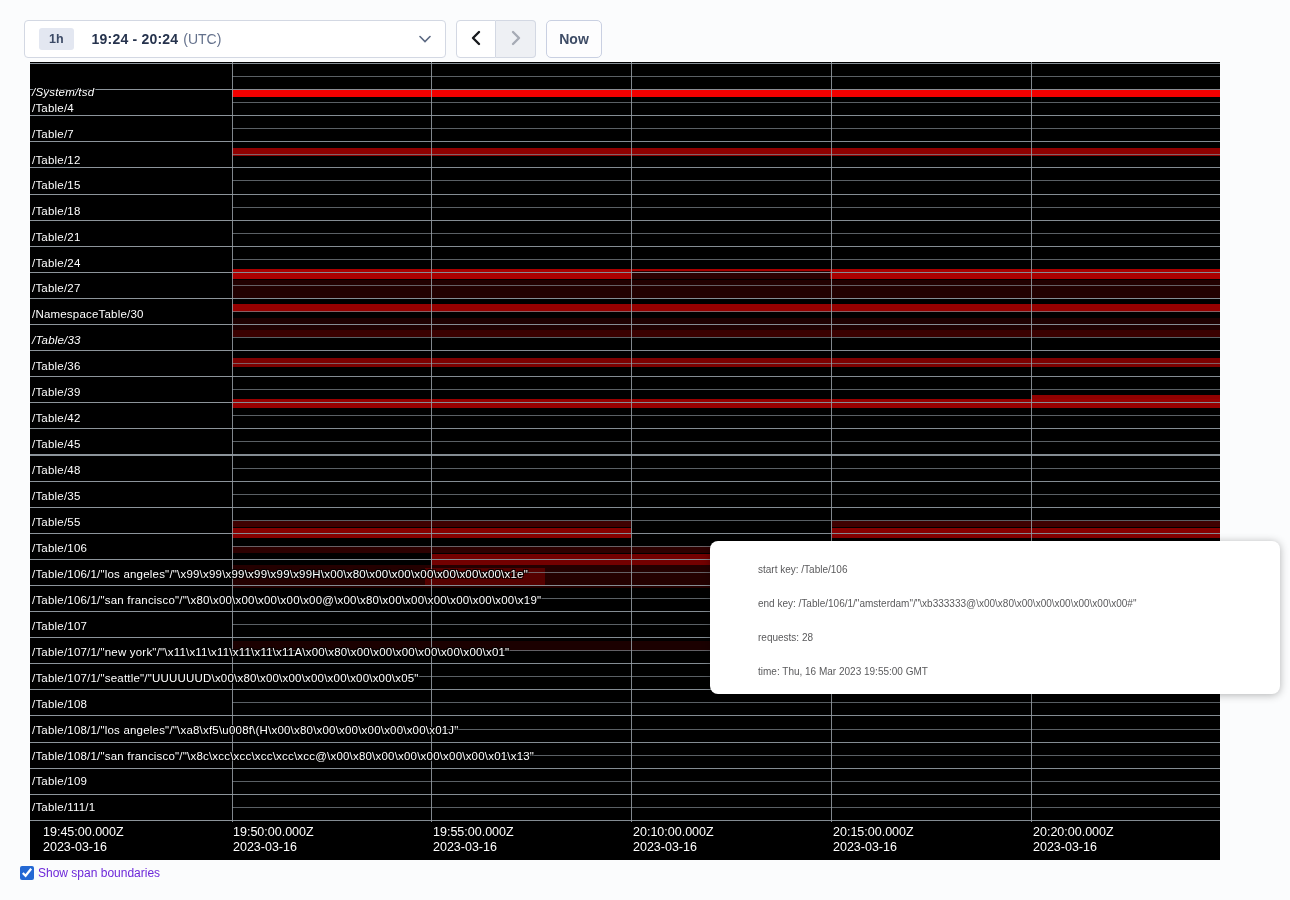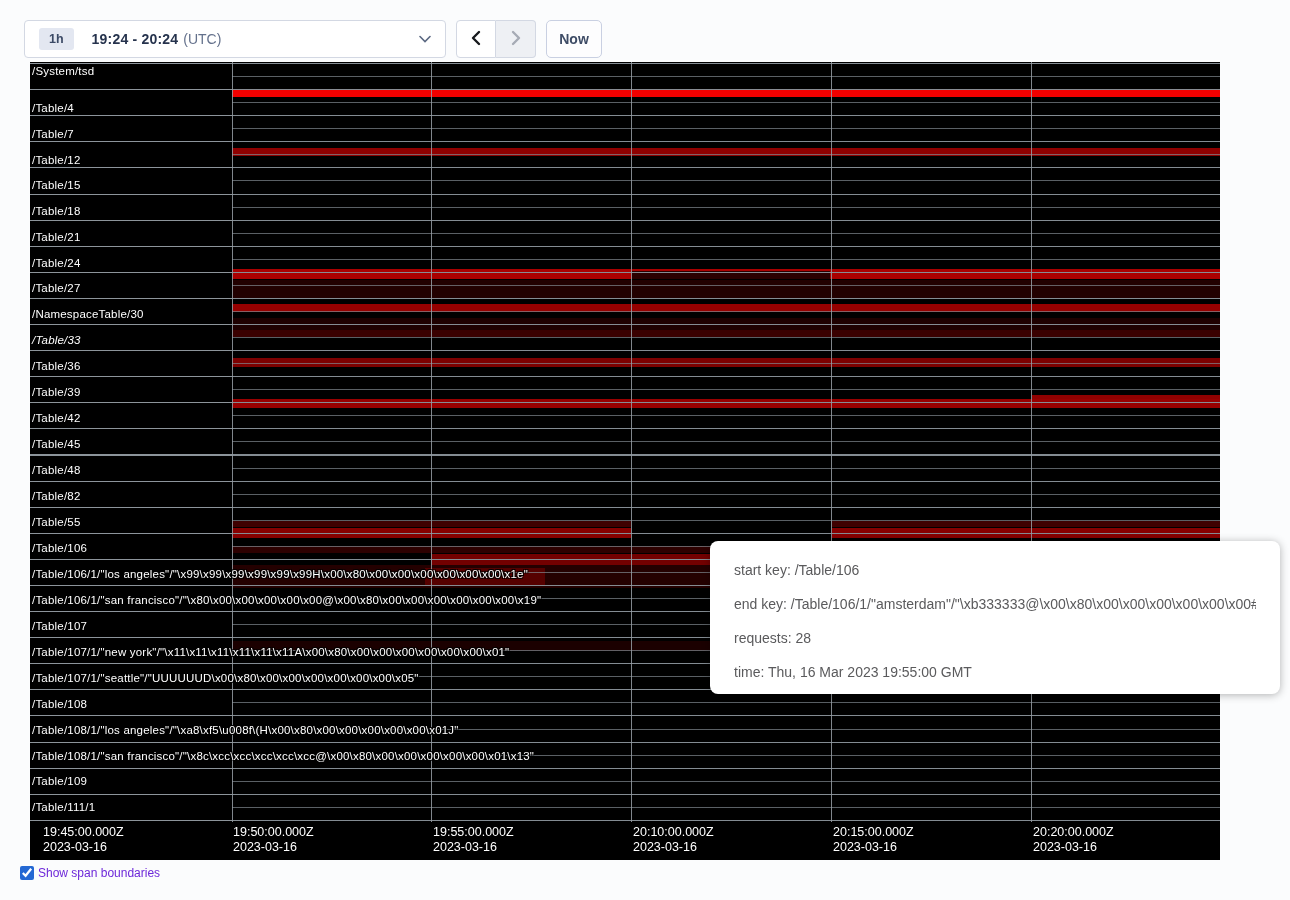--- a/index.html
+++ b/index.html
@@ -50,21 +50,21 @@
     white-space:nowrap; letter-spacing:.2px; pointer-events:none;
     text-shadow:1px 1px 0 #000, -1px -1px 0 #000, -1px 1px 0 #000, 1px -1px 0 #000;
   }
   .xtick { position:absolute; top:763px; z-index:5; color:#fff; font-size:12.5px; line-height:15px; white-space:nowrap; pointer-events:none; }
   
   .kv-tooltip {
     position:absolute; left:710px; top:541px; width:570px; height:153px; z-index:10;
     background:#fff; border-radius:8px; box-shadow:0 1px 8px rgba(0,0,0,.3);
     padding:12px 24px 0 24px;
   }
-  .kv-tooltip .tline { font-size:14px; color:#5a5a5c; height:34px; line-height:34px; white-space:nowrap; overflow:hidden; }
+  .kv-tooltip .tline { font-size:10px; color:#5a5a5c; height:34px; line-height:34px; white-space:nowrap; overflow:hidden;margin-left:24px; }
   
   .footer { position:absolute; left:20px; top:866px; display:flex; align-items:center; }
   .footer input { width:14px; height:14px; margin:0 4px 0 0; accent-color:#2468d3; cursor:pointer; }
   .footer label { font-size:12px; color:#6d28d9; cursor:pointer; }
 </style>
 </head>
 <body>
 
 <div class="stage">
 
@@ -120,37 +120,37 @@
       <div class="band" style="top: 337px; left: 202px; width: 988px; height: 9px; background: rgb(153, 0, 0);"></div>
       <div class="band" style="top: 459px; left: 202px; width: 399px; height: 6px; background: rgb(63, 0, 0);"></div>
       <div class="band" style="top: 459px; left: 802px; width: 388px; height: 6px; background: rgb(63, 0, 0);"></div>
       <div class="band" style="top: 466px; left: 202px; width: 399px; height: 10px; background: rgb(134, 0, 0);"></div>
       <div class="band" style="top: 466px; left: 802px; width: 388px; height: 10px; background: rgb(134, 0, 0);"></div>
       <div class="band" style="top: 484px; left: 202px; width: 988px; height: 7px; background: rgb(45, 0, 0);"></div>
       <div class="band" style="top: 492px; left: 401px; width: 400px; height: 11px; background: rgb(115, 0, 0);"></div>
       <div class="band" style="top: 503px; left: 202px; width: 988px; height: 23px; background: rgb(36, 0, 0);"></div>
       <div class="band" style="top: 506px; left: 395px; width: 120px; height: 17px; background: rgb(86, 0, 0);"></div>
       <div class="band" style="top: 579px; left: 202px; width: 799px; height: 10px; background: rgb(27, 0, 0);"></div>
-      <div class="rowlabel" style="top: 2px;">/System/tsd</div>
+      <div class="rowlabel" style="top: 23px; font-style: italic;">/System/tsd</div>
       <div class="rowlabel" style="top: 39px;">/Table/4</div>
       <div class="rowlabel" style="top: 65px;">/Table/7</div>
       <div class="rowlabel" style="top: 91px;">/Table/12</div>
       <div class="rowlabel" style="top: 116px;">/Table/15</div>
       <div class="rowlabel" style="top: 142px;">/Table/18</div>
       <div class="rowlabel" style="top: 168px;">/Table/21</div>
       <div class="rowlabel" style="top: 194px;">/Table/24</div>
       <div class="rowlabel" style="top: 219px;">/Table/27</div>
       <div class="rowlabel" style="top: 245px;">/NamespaceTable/30</div>
       <div class="rowlabel" style="top: 271px; font-style: italic;">/Table/33</div>
       <div class="rowlabel" style="top: 297px;">/Table/36</div>
       <div class="rowlabel" style="top: 323px;">/Table/39</div>
       <div class="rowlabel" style="top: 349px;">/Table/42</div>
       <div class="rowlabel" style="top: 375px;">/Table/45</div>
       <div class="rowlabel" style="top: 401px;">/Table/48</div>
-      <div class="rowlabel" style="top: 427px;">/Table/82</div>
+      <div class="rowlabel" style="top: 427px;">/Table/35</div>
       <div class="rowlabel" style="top: 453px;">/Table/55</div>
       <div class="rowlabel" style="top: 479px;">/Table/106</div>
       <div class="rowlabel" style="top: 505px;">/Table/106/1/"los angeles"/"\x99\x99\x99\x99\x99\x99H\x00\x80\x00\x00\x00\x00\x00\x00\x1e"</div>
       <div class="rowlabel" style="top: 531px;">/Table/106/1/"san francisco"/"\x80\x00\x00\x00\x00\x00@\x00\x80\x00\x00\x00\x00\x00\x00\x19"</div>
       <div class="rowlabel" style="top: 557px;">/Table/107</div>
       <div class="rowlabel" style="top: 583px;">/Table/107/1/"new york"/"\x11\x11\x11\x11\x11\x11A\x00\x80\x00\x00\x00\x00\x00\x00\x01"</div>
       <div class="rowlabel" style="top: 609px;">/Table/107/1/"seattle"/"UUUUUUD\x00\x80\x00\x00\x00\x00\x00\x00\x05"</div>
       <div class="rowlabel" style="top: 635px;">/Table/108</div>
       <div class="rowlabel" style="top: 661px;">/Table/108/1/"los angeles"/"\xa8\xf5\u008f\(H\x00\x80\x00\x00\x00\x00\x00\x01J"</div>
       <div class="rowlabel" style="top: 687px;">/Table/108/1/"san francisco"/"\x8c\xcc\xcc\xcc\xcc\xcc@\x00\x80\x00\x00\x00\x00\x00\x01\x13"</div>

